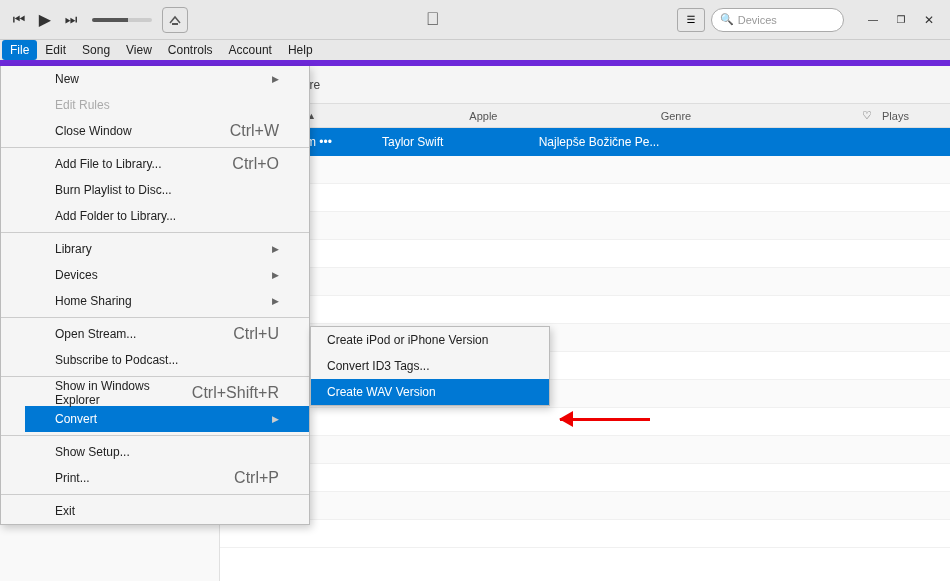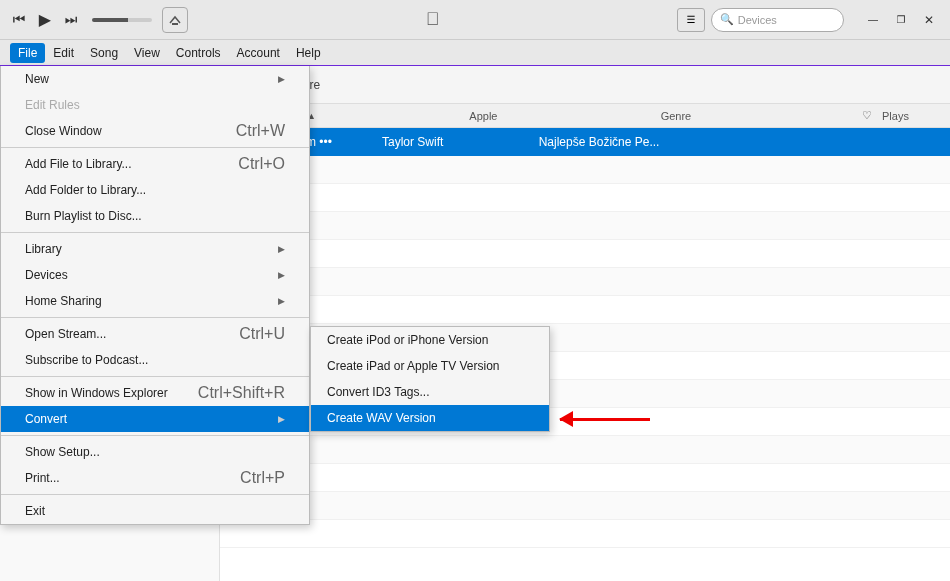--- a/index.html
+++ b/index.html
@@ -112,22 +112,22 @@
       color: #333;
     }
     .win-ctrl.close { font-size: 12px; }
 
     
     .menu-bar {
       height: 26px;
       background: #e8e8e8;
       display: flex;
       align-items: center;
-      padding: 0 10px;
-      border-bottom: 1px solid #6d28d9;
+      padding: 0 2px;
+      border-bottom: 6px solid #6d28d9;
       position: relative;
       z-index: 100;
     }
     .menu-item {
       padding: 3px 8px;
       cursor: pointer;
       border-radius: 3px;
       font-size: 12px;
       color: #222;
     }
@@ -234,28 +234,29 @@
       left: 0px;
       width: 310px;
       background: #f5f5f5;
       border: 1px solid #bbb;
       border-top: none;
       box-shadow: 2px 3px 8px rgba(0,0,0,0.2);
       z-index: 300;
       pointer-events: auto;
     }
     .menu-section-item {
-      padding: 4px 24px;
+      padding: 4px 30px;
       font-size: 12px;
       color: #222;
       cursor: pointer;
       display: flex;
       justify-content: space-between;
       align-items: center;
       height: 26px;
+      margin-left: 24px;
     }
     .menu-section-item.highlighted { background: #0078d4; color: white; }
     .menu-section-item.disabled { color: #aaa; cursor: default; }
     .menu-divider {
       height: 1px;
       background: #ccc;
       margin: 3px 0;
     }
     .menu-shortcut { color: #666; font-size: 16px; }
     .submenu-arrow { font-size: 9px; color: #666; }
@@ -426,24 +427,24 @@
     <div class="menu-section-item">
       <span>Close Window</span>
       <span class="menu-shortcut">Ctrl+W</span>
     </div>
     <div class="menu-divider"></div>
     <div class="menu-section-item">
       <span>Add File to Library...</span>
       <span class="menu-shortcut">Ctrl+O</span>
     </div>
     <div class="menu-section-item">
+      <span>Burn Playlist to Disc...</span>
+    </div>
+    <div class="menu-section-item">
       <span>Add Folder to Library...</span>
-    </div>
-    <div class="menu-section-item">
-      <span>Burn Playlist to Disc...</span>
     </div>
     <div class="menu-divider"></div>
     <div class="menu-section-item">
       <span>Library</span>
       <span class="submenu-arrow">▶</span>
     </div>
     <div class="menu-section-item">
       <span>Devices</span>
       <span class="submenu-arrow">▶</span>
     </div>
@@ -477,21 +478,20 @@
       <span class="menu-shortcut">Ctrl+P</span>
     </div>
     <div class="menu-divider"></div>
     <div class="menu-section-item">
       <span>Exit</span>
     </div>
   </div>
 
   <div class="convert-submenu">
     <div class="submenu-item">Create iPod or iPhone Version</div>
-    <div class="submenu-item">Create iPad or Apple TV Version</div>
     <div class="submenu-item">Convert ID3 Tags...</div>
     <div class="submenu-item highlighted">Create WAV Version</div>
   </div>
 
   <div class="arrow-indicator">
     <div style="position:relative; display:flex; align-items:center;">
       <div class="arrow-head"></div>
       <div class="arrow-line"></div>
     </div>
   </div>

